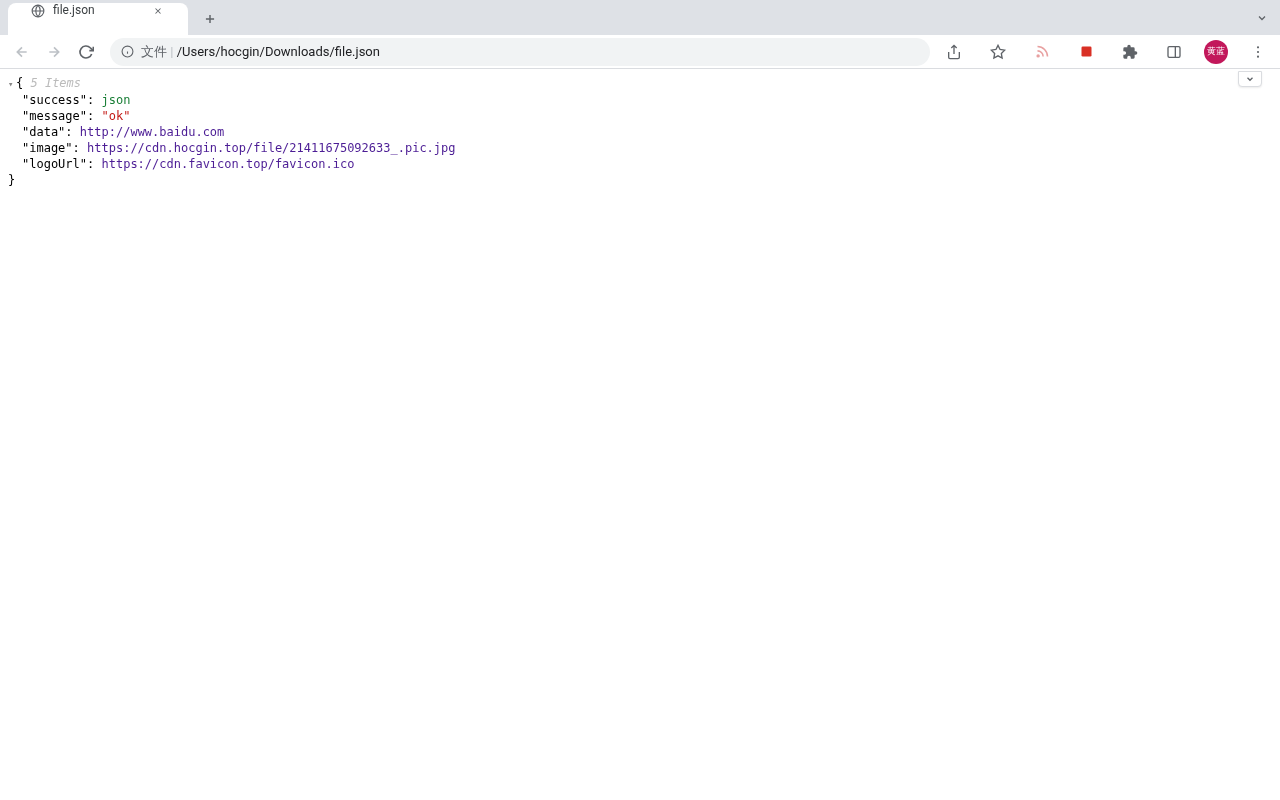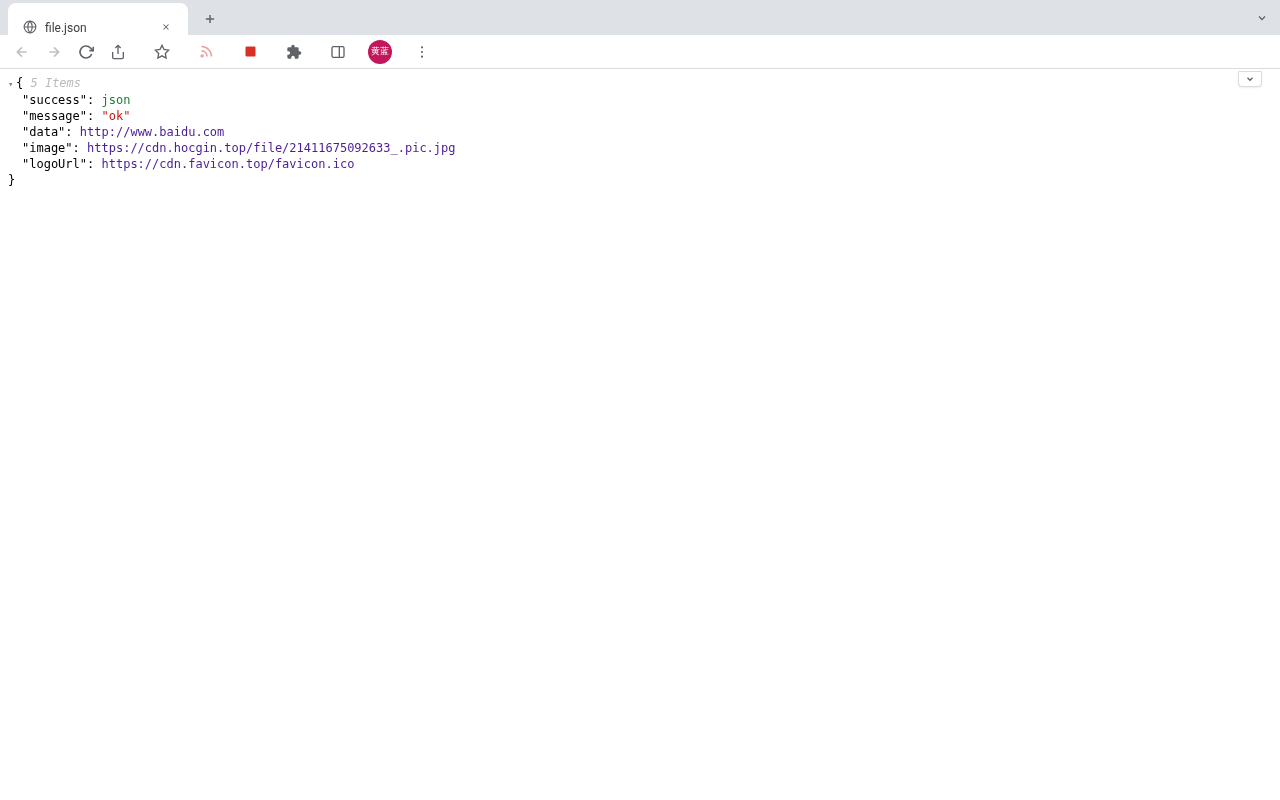--- a/index.html
+++ b/index.html
@@ -16,22 +16,22 @@
     display: flex;
     align-items: flex-end;
     padding-left: 8px;
     position: relative;
   }
   .tab {
     background: #fff;
     height: 32px;
     width: 180px;
     display: flex;
-    align-items: flex-end;
-    padding: 0 14px;
+    align-items: flex-start;
+    padding: 0 22px;
     border-radius: 8px 8px 0 0;
     font-size: 12px;
     color: #3c4043;
     gap: 7px;
     position: relative;
   }
   .tab-favicon {
     width: 16px;
     height: 16px;
     display: flex;
@@ -231,20 +231,33 @@
     <svg width="16" height="16" viewBox="0 0 24 24" fill="none" stroke="currentColor" stroke-width="2.5">
         <path d="M5 12h14M12 5l7 7-7 7"></path>
       </svg>
   </div>
   <div class="nav-btn">
     <svg width="16" height="16" viewBox="0 0 24 24" fill="none" stroke="currentColor" stroke-width="2.5">
         <path d="M23 4v6h-6"></path>
         <path d="M20.49 15a9 9 0 1 1-2.12-9.36L23 10"></path>
       </svg>
   </div>
+  <div class="omnibox">
+    <span class="omnibox-info">
+      <svg width="13" height="13" viewBox="0 0 24 24" fill="none" stroke="currentColor" stroke-width="2">
+          <circle cx="12" cy="12" r="10"></circle>
+          <path d="M12 16v-4M12 8h.01"></path>
+        </svg>
+    </span>
+    <span>
+      <span class="omnibox-scheme">文件</span>
+      <span class="omnibox-sep"> | </span>
+      <span class="omnibox-path">/Users/hocgin/Downloads/file.json</span>
+    </span>
+  </div>
   <div class="toolbar-right">
     <div class="toolbar-icon">
       <svg width="16" height="16" viewBox="0 0 24 24" fill="none" stroke="currentColor" stroke-width="2">
           <path d="M4 12v8a2 2 0 0 0 2 2h12a2 2 0 0 0 2-2v-8"></path>
           <path d="M16 6l-4-4-4 4M12 2v13"></path>
         </svg>
     </div>
     <div class="toolbar-icon">
       <svg width="16" height="16" viewBox="0 0 24 24" fill="none" stroke="currentColor" stroke-width="2">
           <polygon points="12 2 15.09 8.26 22 9.27 17 14.14 18.18 21.02 12 17.77 5.82 21.02 7 14.14 2 9.27 8.91 8.26 12 2"></polygon>

